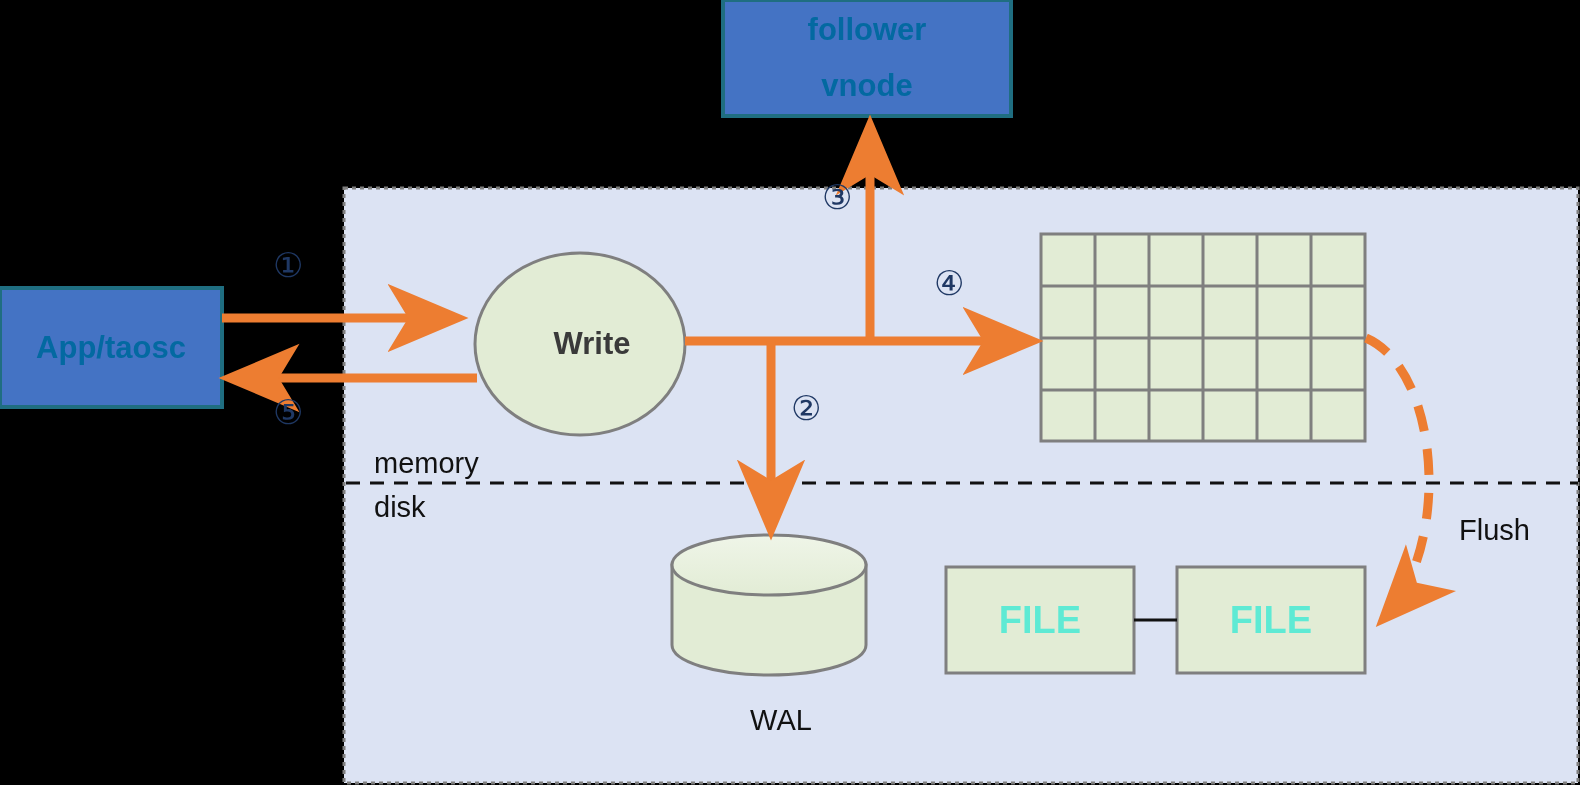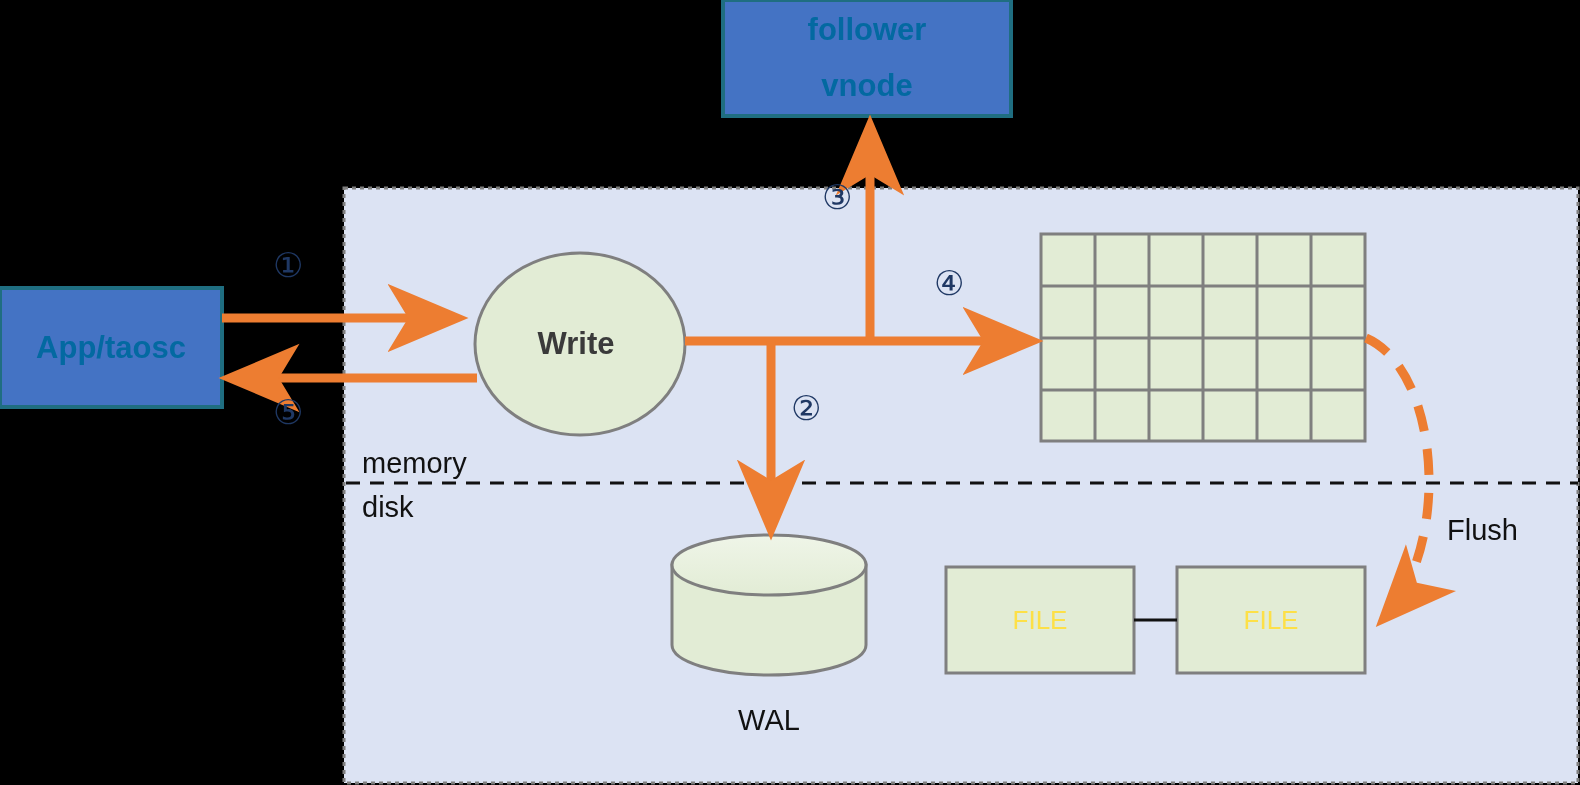--- a/index.html
+++ b/index.html
@@ -34,28 +34,29 @@
     font-size: 31px;
     font-weight: bold;
     line-height: 1.22;
   }
   .write-label {
     color: #3a3a3a;
     font-size: 31px;
     font-weight: bold;
   }
   .file-label {
-    color: #fde047;
-    font-size: 26px;
-    font-weight: normal;
+    color: #5eead4;
+    font-size: 38px;
+    font-weight: bold;
   }
   .plain-label {
     color: #111111;
     font-size: 29px;
     font-weight: normal;
+    margin-left: 12px;
   }
   .circ-num {
     position: absolute;
     color: #1f3864;
     font-size: 34px;
     font-weight: normal;
     line-height: 1;
     font-family: "DejaVu Sans", sans-serif;
   }
 </style>
@@ -117,21 +118,21 @@
     <line x1="771" y1="341" x2="771" y2="527" stroke="#ed7d31" stroke-width="9" marker-end="url(#arrowOrange)"></line>
 
     <path d="M1366,338 C1440,370 1452,545 1385,617" fill="none" stroke="#ed7d31" stroke-width="9" stroke-dasharray="26 18" marker-end="url(#arrowOrange)"></path>
   </svg>
 
   <div class="node-label blue-box-label" style="left:0px; top:288px; width:222px; height:119px;">App/taosc</div>
 
   <div class="node-label blue-box-label" style="left:723px; top:0px; width:288px; height:60px;">follower</div>
   <div class="node-label blue-box-label" style="left:723px; top:56px; width:288px; height:60px;">vnode</div>
 
-  <div class="node-label write-label" style="left:471px; top:253px; width:210px; height:182px;">Write</div>
+  <div class="node-label write-label" style="left:487px; top:253px; width:210px; height:182px;">Write</div>
 
   <div class="node-label file-label" style="left:946px; top:567px; width:188px; height:106px;">FILE</div>
   <div class="node-label file-label" style="left:1177px; top:567px; width:188px; height:106px;">FILE</div>
 
   <div class="node-label plain-label" style="left:672px; top:700px; width:194px; height:40px;">WAL</div>
 
   <div class="node-label plain-label" style="left:362px; top:443px; width:200px; height:40px; justify-content:flex-start;">memory</div>
   <div class="node-label plain-label" style="left:362px; top:487px; width:200px; height:40px; justify-content:flex-start;">disk</div>
 
   <div class="node-label plain-label" style="left:1447px; top:510px; width:120px; height:40px; justify-content:flex-start;">Flush</div>

